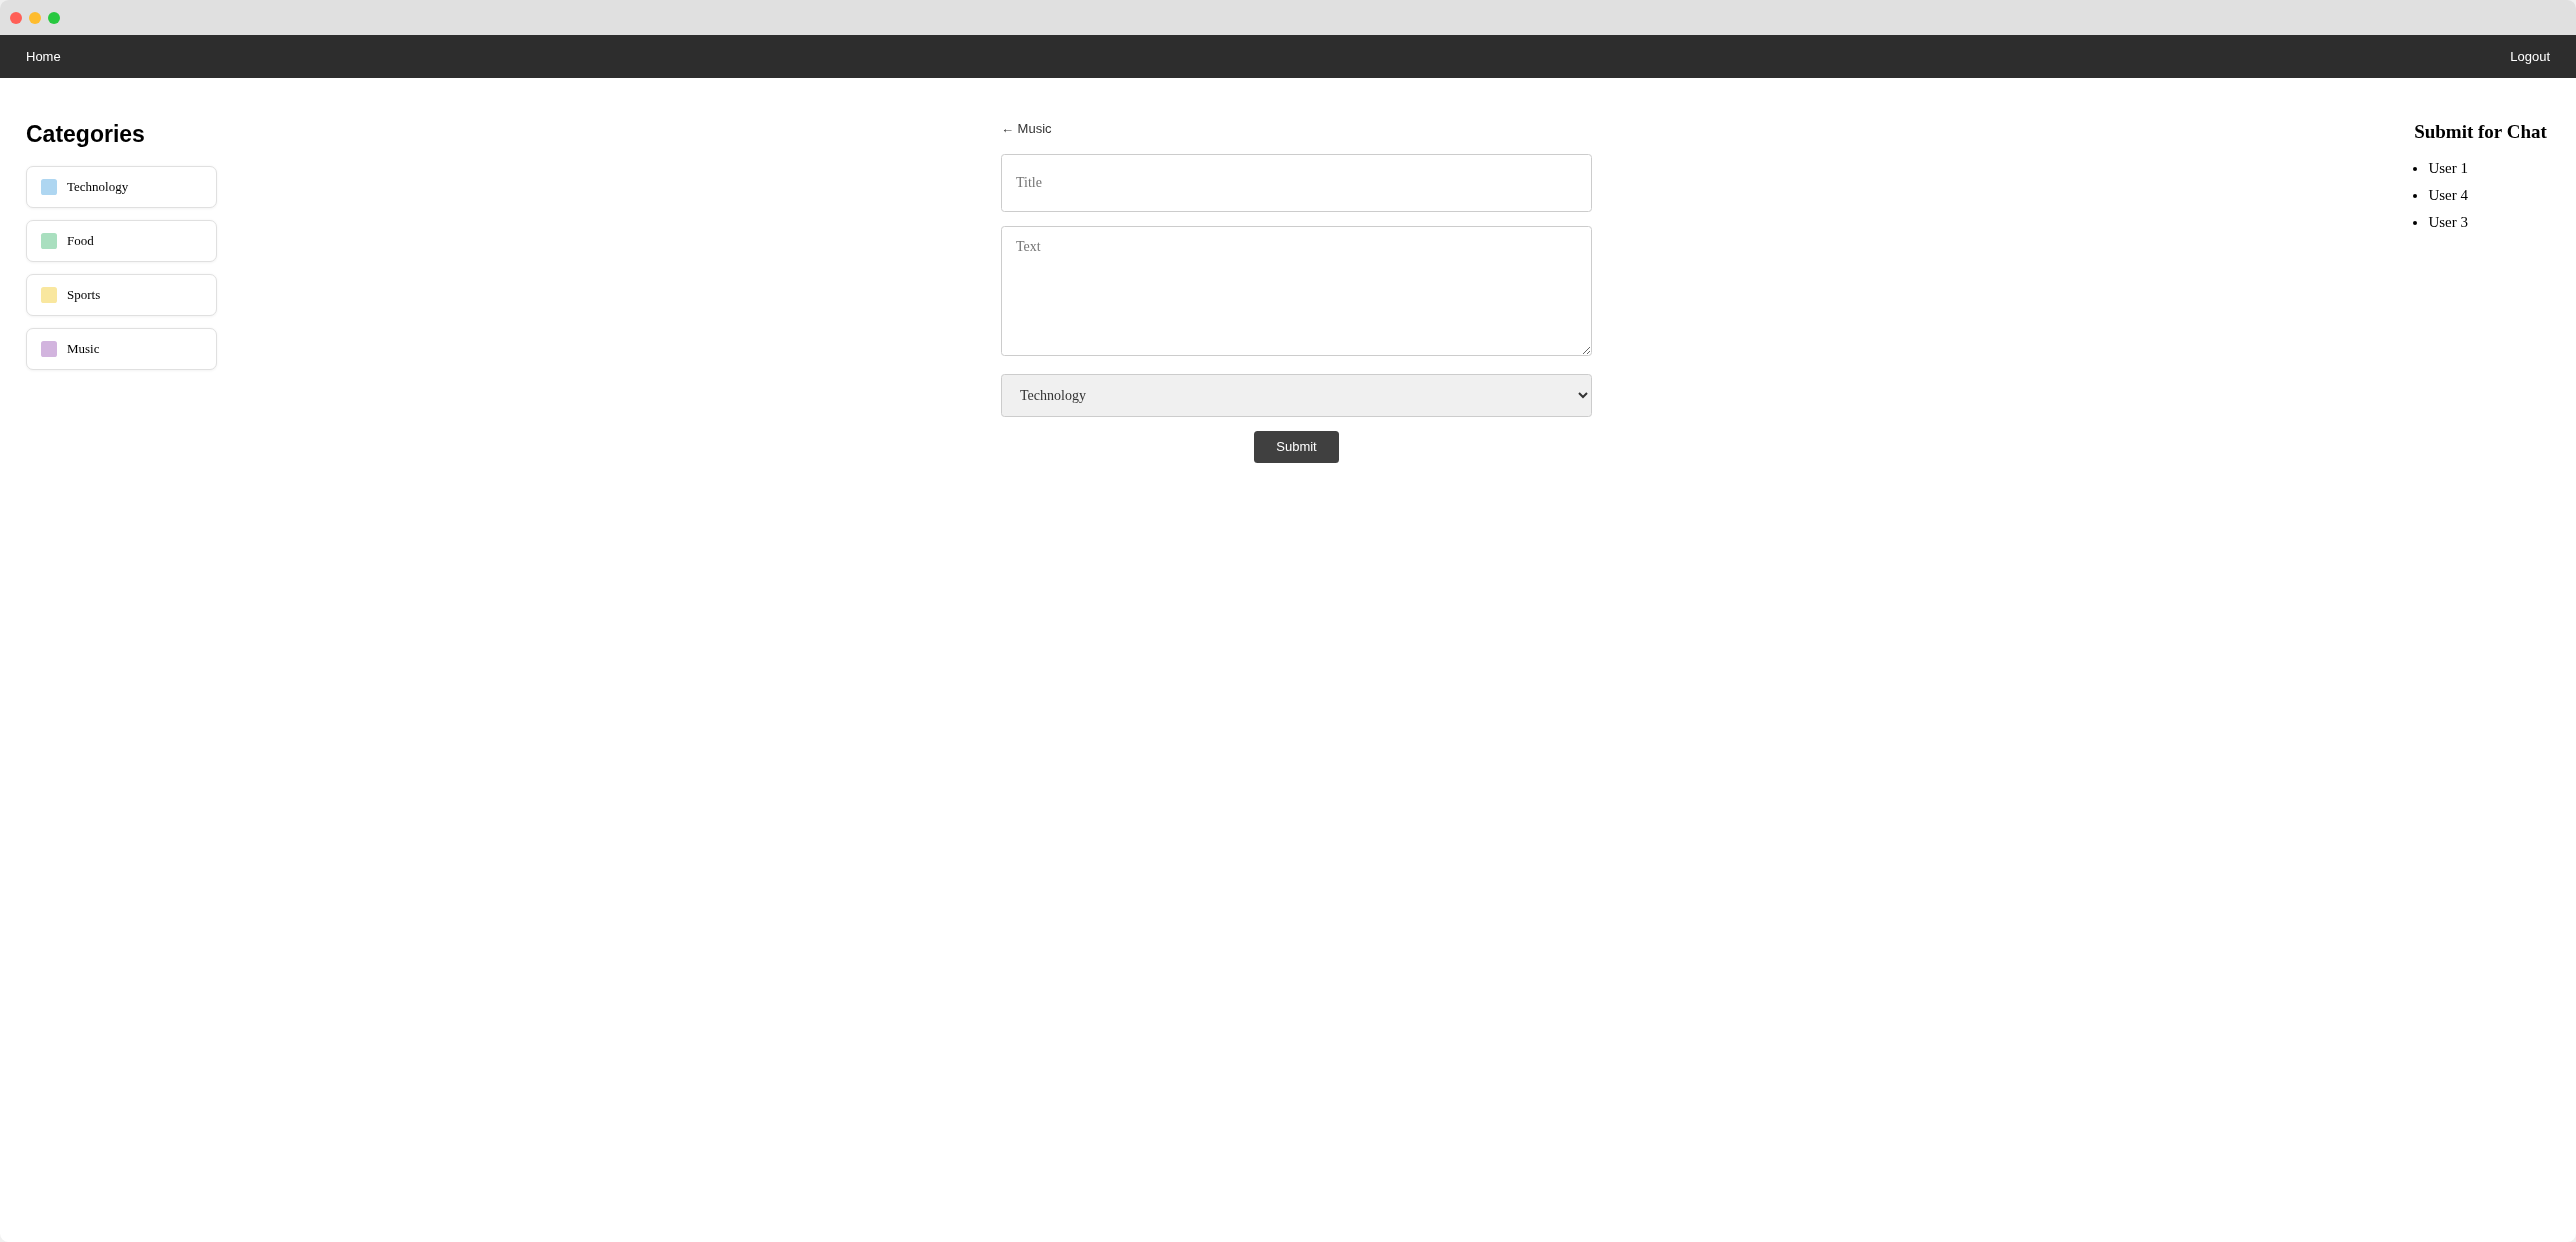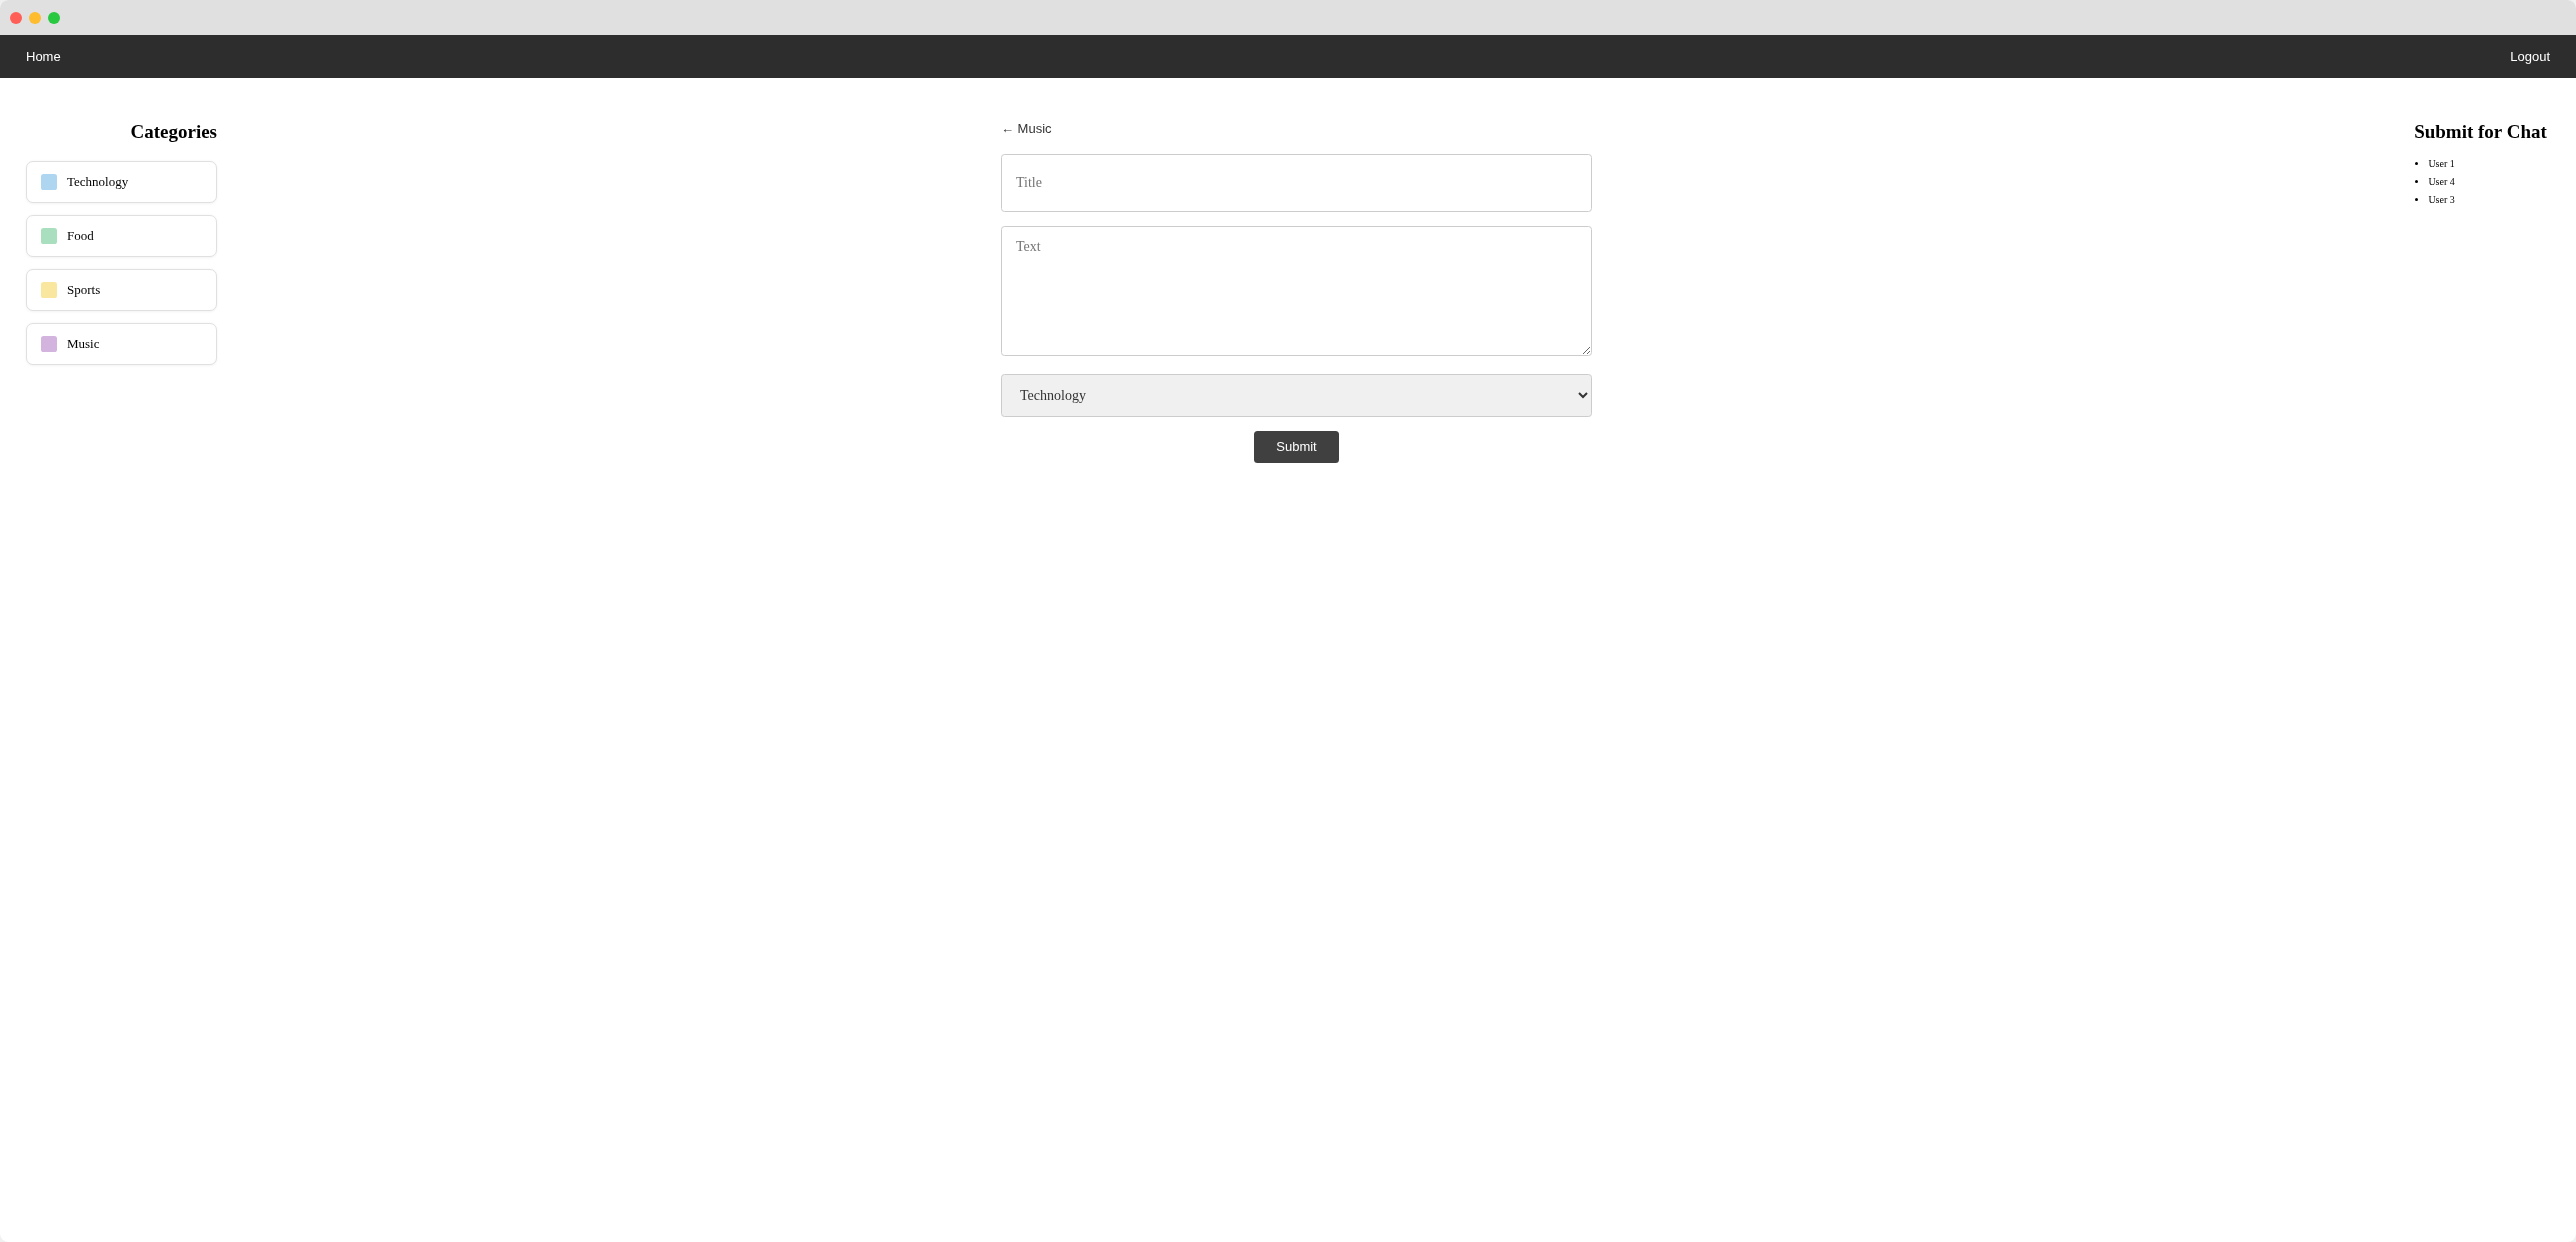--- a/index.html
+++ b/index.html
@@ -68,25 +68,25 @@
       gap: 17.4px;
     }
 
     .sidebar {
       width: 191px;
       flex-shrink: 0;
       padding-top: 17.4px;
     }
 
     .sidebar-title {
-      font-size: 19px;
+      font-size: 23px;
       font-weight: bold;
-      text-align: right;
+      text-align: left;
       margin-bottom: 17.4px;
-      font-family: Liberation Serif, serif;
+      font-family: Liberation Sans, sans-serif;
     }
 
     .category-card {
       background: white;
       border: 0.9px solid #e0e0e0;
       border-radius: 7px;
       padding: 12px 14px;
       margin-bottom: 12px;
       display: flex;
       align-items: center;
@@ -194,21 +194,21 @@
       font-weight: bold;
       font-family: Georgia, serif;
       margin-bottom: 12px;
       text-align: center;
     }
 
     .users-list {
       list-style: disc;
       padding-left: 17.4px;
       font-family: Georgia, serif;
-      font-size: 10px;
+      font-size: 15px;
       line-height: 1.8;
     }
   </style>
 </head>
 <body>
 
 <div class="window">
 
   <div class="title-bar">
     <span class="traffic-light red"></span>

